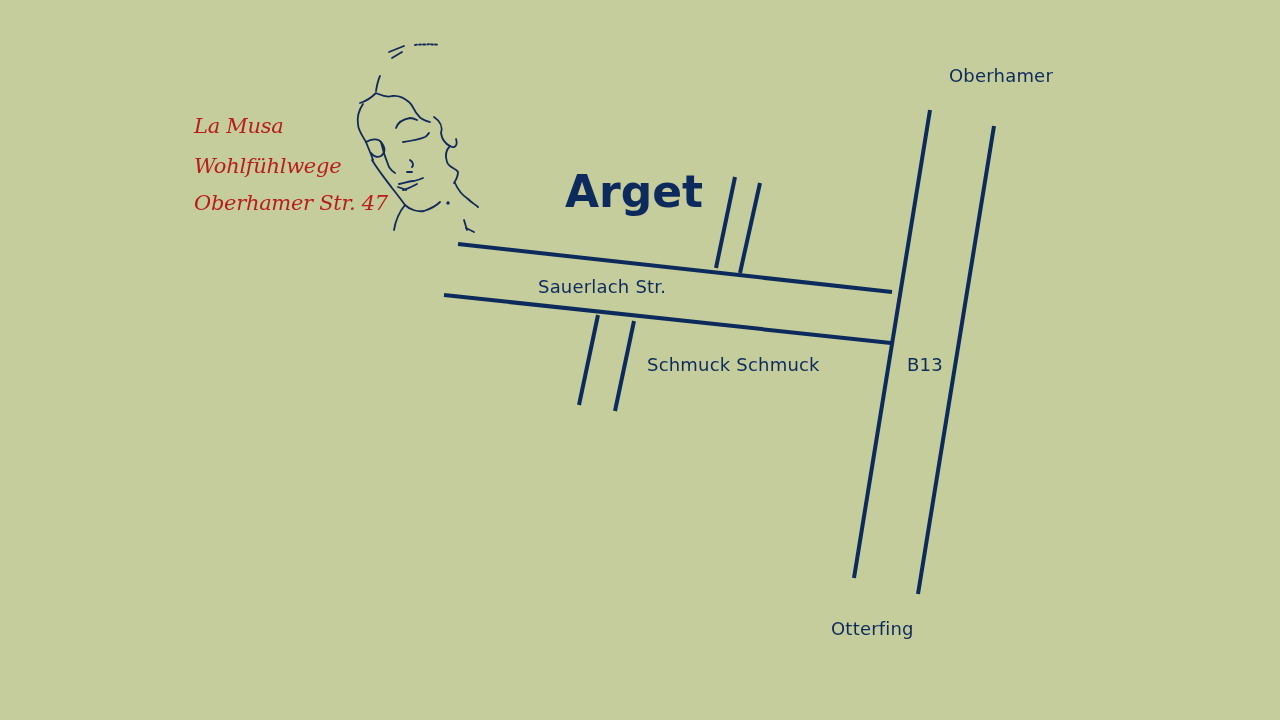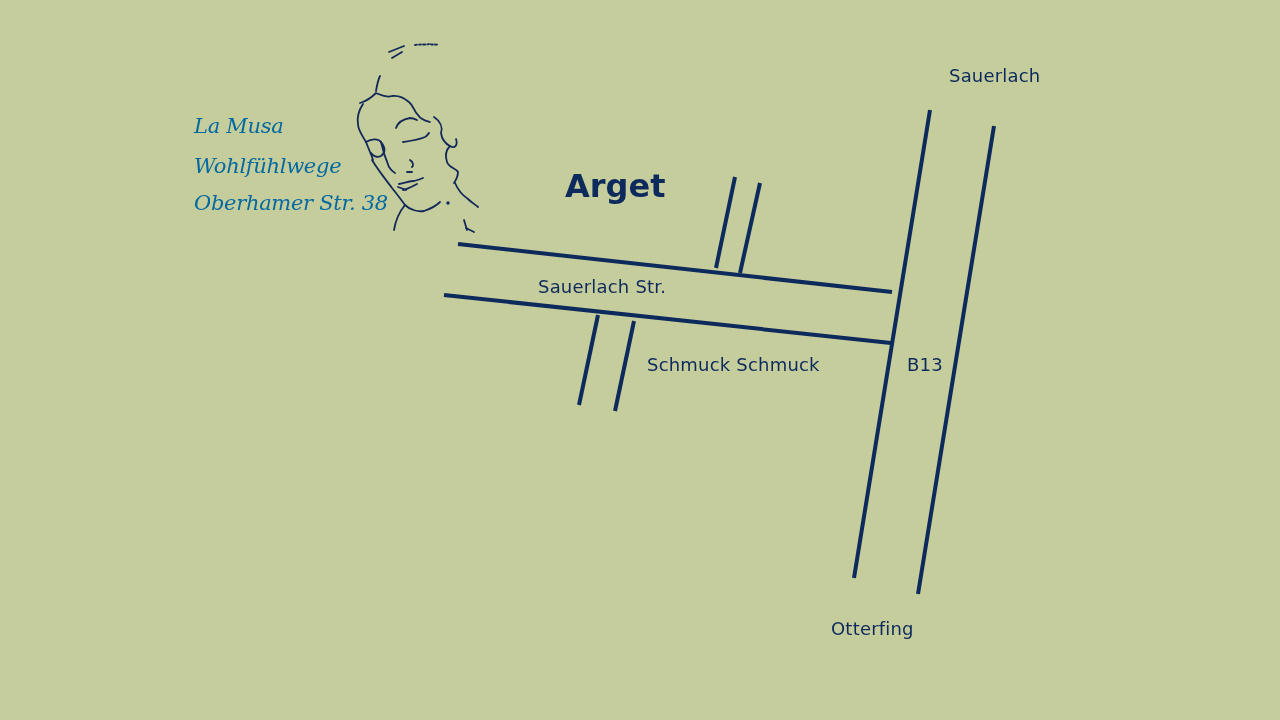--- a/index.html
+++ b/index.html
@@ -40,28 +40,28 @@
       white-space: nowrap;
       line-height: 1;
     }
     .sans {
       font-family: "DejaVu Sans", sans-serif;
       font-size: 18px;
       letter-spacing: 0.2px;
     }
     .arget {
       font-family: "DejaVu Sans", sans-serif;
-      font-size: 32px;
+      font-size: 44px;
       font-weight: bold;
     }
     .script {
       font-family: "DejaVu Serif", serif;
       font-size: 21px;
       font-style: italic;
-      color: #0369a1;
+      color: #b91c1c;
       letter-spacing: -0.3px;
     }
   </style>
 </head>
 <body>
 
 <svg class="map-svg" viewBox="0 0 1280 720" xmlns="http://www.w3.org/2000/svg">
 
   <g>
     <line class="road" x1="458" y1="244" x2="892" y2="292"></line>
@@ -117,21 +117,21 @@
     <path d="M455,183 C458,190 462,195 468,199 C472,203 476,205 478,207"></path>
     <circle cx="448" cy="203" r="0.8"></circle>
     <path d="M464,220 L467,230"></path>
     <path d="M466,228 L474,232"></path>
   </g>
 </svg>
 
 <div>
   <div class="label script" style="left:194px; top:116px;">La Musa</div>
   <div class="label script" style="left:194px; top:156px;">Wohlfühlwege</div>
-  <div class="label script" style="left:194px; top:193px;">Oberhamer Str. 38</div>
+  <div class="label script" style="left:194px; top:193px;">Oberhamer Str. 47</div>
 </div>
 
 <div class="label arget" style="left:565px; top:170px;">Arget</div>
 <div class="label sans" style="left:538px; top:278px;">Sauerlach Str.</div>
 <div class="label sans" style="left:647px; top:356px;">Schmuck Schmuck</div>
 <div class="label sans" style="left:907px; top:356px;">B13</div>
-<div class="label sans" style="left:949px; top:67px;">Sauerlach</div>
+<div class="label sans" style="left:949px; top:67px;">Oberhamer</div>
 <div class="label sans" style="left:831px; top:620px;text-align:center;">Otterfing</div>
 
 </body></html>

